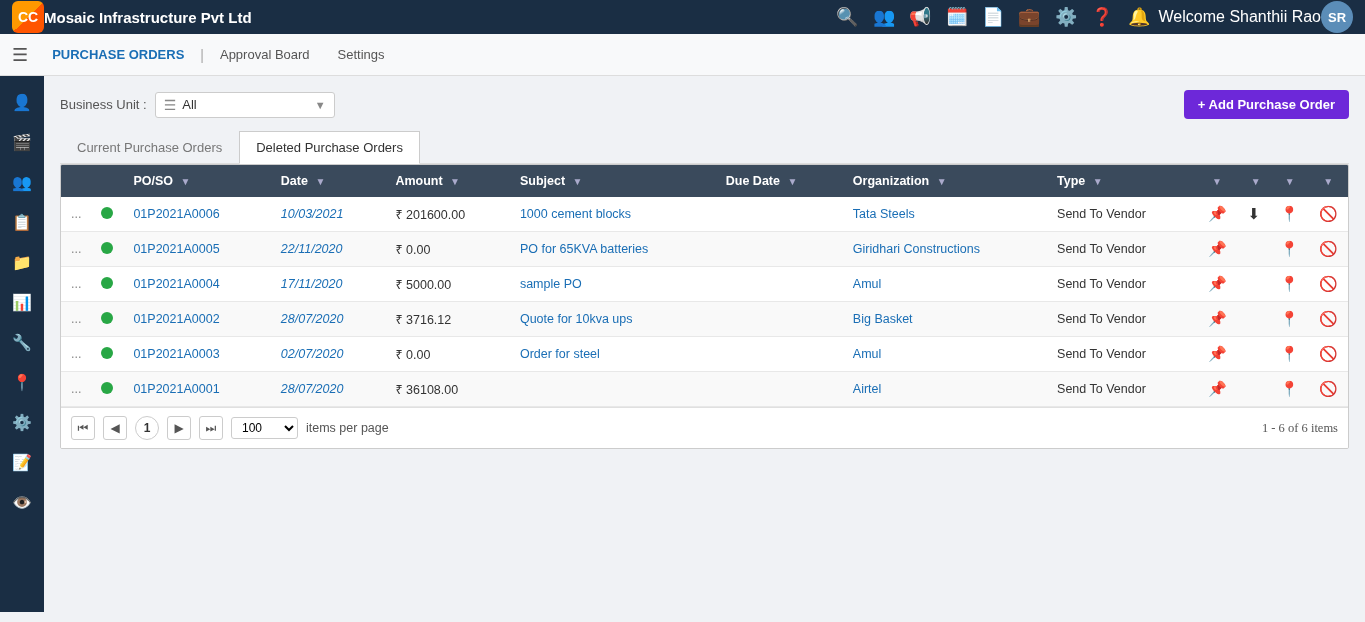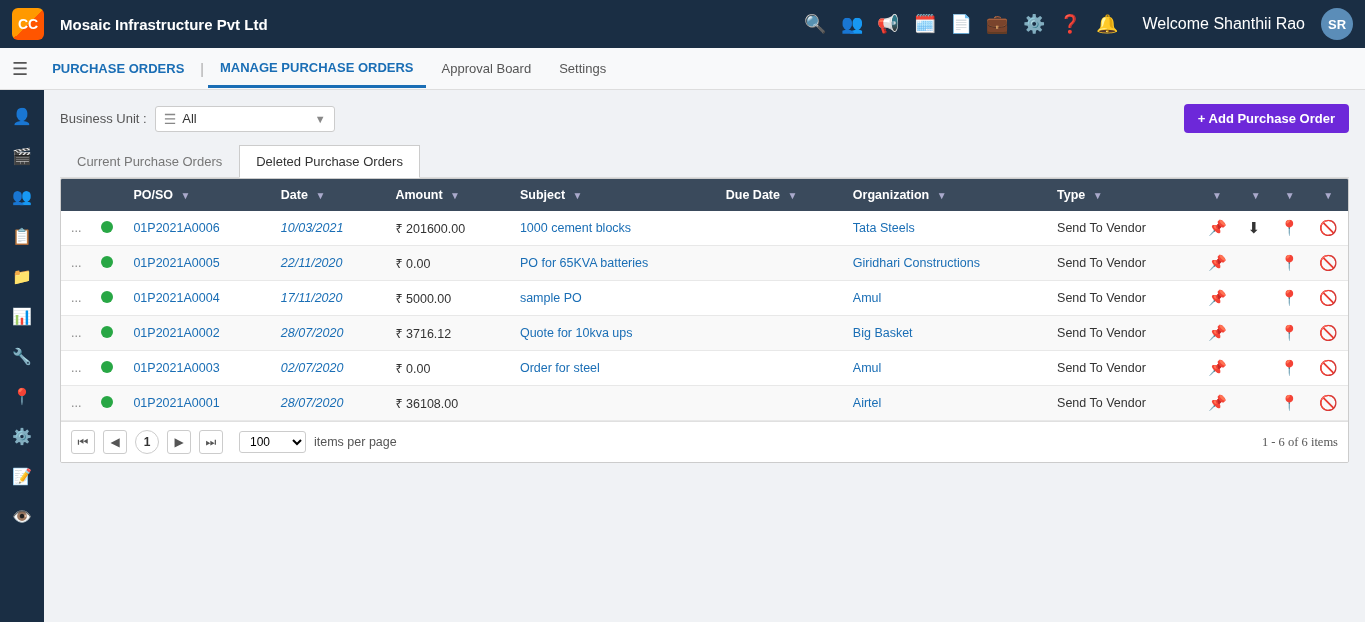--- a/index.html
+++ b/index.html
@@ -1,25 +1,24 @@
 <!DOCTYPE html>
 <html><head>
   <meta charset="utf-8">
   <style>
     * { box-sizing: border-box; margin: 0; padding: 0; }
     body { font-family: Arial, sans-serif; font-size: 13px; background: #f0f2f5; overflow: hidden; }
 
     
     .top-nav {
       background: #1a2e44;
-      height: 48px;
+      height: 34px;
       display: flex;
       align-items: center;
       padding: 0 12px;
-      gap: 16px;
       color: white;
     }
     .top-nav .logo {
       width: 32px; height: 32px;
       background: linear-gradient(135deg, #f90 50%, #ff5500 50%);
       border-radius: 6px;
       display: flex; align-items: center; justify-content: center;
       font-weight: bold; font-size: 14px; color: white; flex-shrink: 0;
     }
     .top-nav .company-name {
@@ -236,21 +235,21 @@
       display: flex; align-items: center; justify-content: center;
       font-size: 12px; color: #333; font-weight: 600;
     }
     .per-page-select {
       border: 1px solid #ccc;
       border-radius: 3px;
       padding: 2px 18px 2px 6px;
       font-size: 12px;
       background: white;
       cursor: pointer;
-      margin-left: 8px;
+      margin-left: 0;
     }
     .pag-text { color: #555; }
     .pag-info { margin-left: auto; color: #555; font-family: Liberation Serif, serif; }
   </style>
 </head>
 <body>
 
 <div class="top-nav">
   <div class="logo">CC</div>
   <span class="company-name">Mosaic Infrastructure Pvt Ltd</span>
@@ -266,21 +265,20 @@
     <span class="nav-icon">🔔</span>
   </div>
   <span class="welcome-text">Welcome Shanthii Rao</span>
   <div class="avatar">SR</div>
 </div>
 
 <div class="second-nav">
   <span class="hamburger">☰</span>
   <a class="nav-link">PURCHASE ORDERS</a>
   <span class="nav-separator">|</span>
-  <a class="nav-link active">MANAGE PURCHASE ORDERS</a>
   <a class="nav-link plain">Approval Board</a>
   <a class="nav-link plain">Settings</a>
 </div>
 
 <div class="layout">
 
   <div class="sidebar">
     <div class="sidebar-item">👤</div>
     <div class="sidebar-item">🎬</div>
     <div class="sidebar-item">👥</div>

